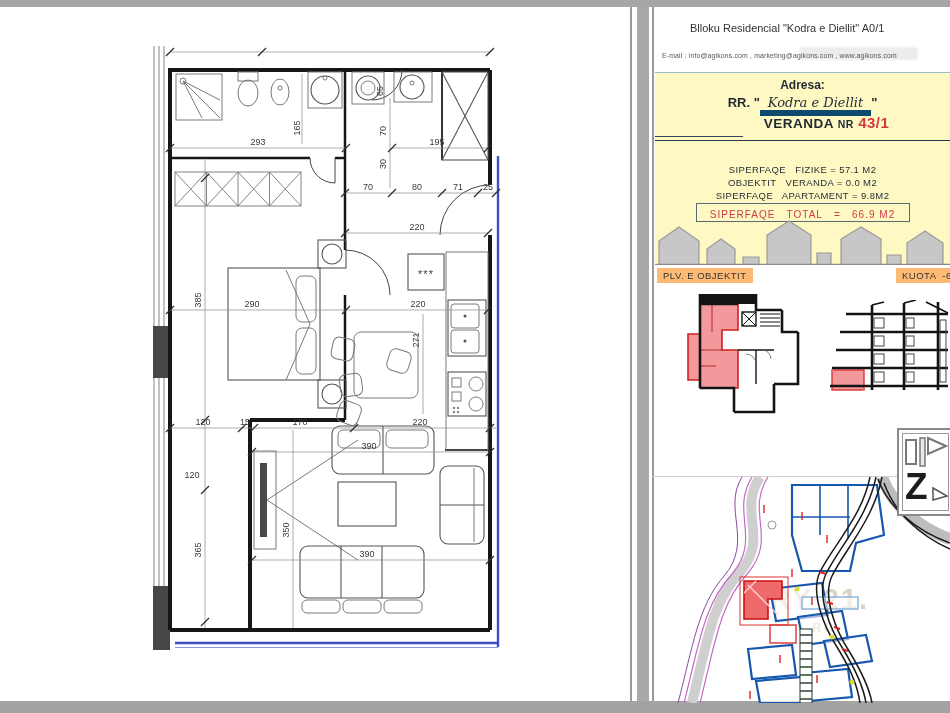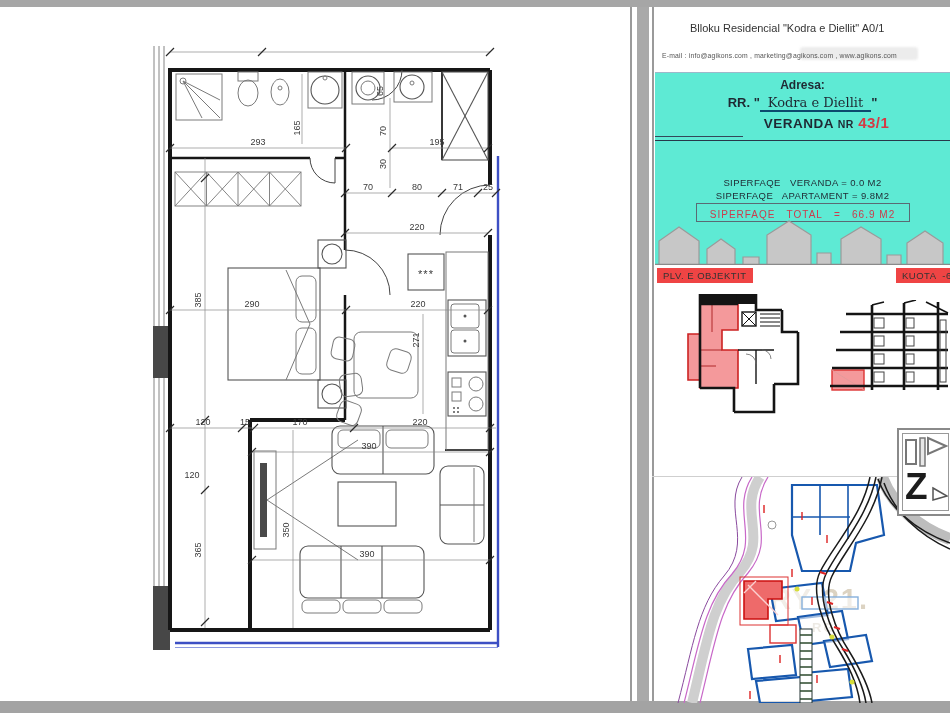--- a/index.html
+++ b/index.html
@@ -19,39 +19,39 @@
   .plan .fix{stroke:#7a7a7a;fill:none;stroke-width:1;}
   .plan .fix2{stroke:#555;fill:none;stroke-width:1.1;}
   .plan .dim{stroke:#8a8a8a;stroke-width:.7;}
   .plan .tick{stroke:#2a2a2a;stroke-width:1.2;}
   .plan .arc{stroke:#444;fill:none;stroke-width:1;}
   .plan .glz{stroke:#3d4fc4;fill:none;}
   
   .hdr-title{left:690px;top:22px;font-size:11px;color:#333;}
   .hdr-email{left:662px;top:52px;font-size:6.8px;color:#555;letter-spacing:.2px;}
   .hdr-blur{left:800px;top:47px;width:118px;height:13px;background:#ececec;filter:blur(1px);border-radius:3px;}
-  .bluepanel{left:655px;top:72px;width:295px;height:192px;background:#5eead4;overflow:hidden;border-top:1px solid #9db8ca;}
+  .bluepanel{left:655px;top:72px;width:295px;height:192px;background:#fef9c3;overflow:hidden;border-top:1px solid #9db8ca;}
   .bp{position:absolute;width:100%;text-align:center;color:#1f2933;}
   .bp-adresa{top:5px;font-size:12px;font-weight:bold;}
   .bp-rr{top:22px;font-size:13px;}
   .bp-rr .rrb{font-weight:bold;}
-  .bp-rr .street{font-family:"DejaVu Serif",serif;border-bottom:2px solid #0c4a6e;padding:0 8px;}
+  .bp-rr .street{font-family:"DejaVu Serif",serif;font-style:italic;border-bottom:6px solid #0c4a6e;padding:0 8px;}
   .bp-ver{top:41px;font-size:13.5px;font-weight:bold;letter-spacing:.5px;margin-left:24px;}
   .bp-ver .nr{font-size:10.5px;}
   .bp-ver .vred{color:#d43a45;font-size:15px;}
   .bp-line-short{top:63px;left:0;width:88px;height:3px;border-top:1px solid #33485a;border-bottom:1px solid #33485a;}
   .bp-line-full{top:67px;left:0;width:295px;height:0;border-top:1.5px solid #27394a;}
   .bp-apt{top:72px;font-size:13px;font-weight:bold;letter-spacing:1px;}
   .ip-row{font-size:9.5px;white-space:pre;letter-spacing:.4px;}
   .r1{top:91px;} .r2{top:104px;} .r3{top:117px;}
   .bp-total{top:130px;left:50%;transform:translateX(-50%);width:212px;height:17px;border:1.2px solid #5a6a74;
             background:transparent;text-align:center;}
   .bp-total span{font-size:10px;color:#cc3b4c;letter-spacing:1px;white-space:pre;line-height:17px;}
   .houses{left:0;bottom:0;}
-  .seclabel{background:#ef4444;color:#333;font-size:9.5px;padding:2px 6px;letter-spacing:.5px;white-space:pre;}
+  .seclabel{background:#fdba74;color:#333;font-size:9.5px;padding:2px 6px;letter-spacing:.5px;white-space:pre;}
   .lbl-plv{left:657px;top:268px;}
   .lbl-kuota{left:896px;top:268px;width:70px;}
   .northbox{left:897px;top:428px;width:53px;height:84px;background:#fff;border:2px solid #8a8a8a;box-shadow:inset 0 0 0 3px #fff, inset 0 0 0 4px #999;}
   .nz{position:absolute;left:6px;top:36px;font-size:37px;font-weight:bold;color:#1c1c1c;font-family:"Liberation Sans",sans-serif;}
   .sitewrap{left:652px;top:476px;width:298px;height:226px;overflow:hidden;border-top:1px solid #cfcfcf;}
 </style>
 </head>
 <body>
 
 <div class="page">
@@ -258,21 +258,22 @@
     <div class="bp bp-rr">
       <span class="rrb">RR. "</span><span class="street">Kodra e Diellit</span><span class="rrb">"</span>
     </div>
     <div class="bp bp-ver">
       <span>VERANDA</span>
       <span class="nr">NR</span>
       <span class="vred">43/1</span>
     </div>
     <div class="bp bp-line-short" style="position:absolute;"></div>
     <div class="bp bp-line-full" style="position:absolute;"></div>
-    <div class="bp ip-row r2">SIPERFAQE   VERANDA = 0.0 M2</div>
+    <div class="bp ip-row r1">SIPERFAQE   FIZIKE = 57.1 M2</div>
+    <div class="bp ip-row r2">OBJEKTIT   VERANDA = 0.0 M2</div>
     <div class="bp ip-row r3">SIPERFAQE   APARTAMENT = 9.8M2</div>
     <div class="bp bp-total" style="position:absolute;">
       <span>SIPERFAQE   TOTAL   =   66.9 M2</span>
     </div>
     <svg class="houses abs" width="295" height="48" viewBox="0 0 295 48">
       <path fill="#c7c7c7" stroke="#9a9a9a" stroke-width="1.2" d="M4,48 V24 L24,10 L44,24 V48 M52,48 V32 L66,22 L80,32 V48 M88,48 V40 H104 V48 M112,48 V18 L134,4 L156,18 V48 M162,48 V36 H176 V48 M186,48 V22 L206,10 L226,22 V48 M232,48 V38 H246 V48 M252,48 V26 L270,14 L288,26 V48"></path>
       <line x1="0" y1="47.5" x2="295" y2="47.5" stroke="#8a8a8a" stroke-width="1.5"></line>
     </svg>
   </div>
 

